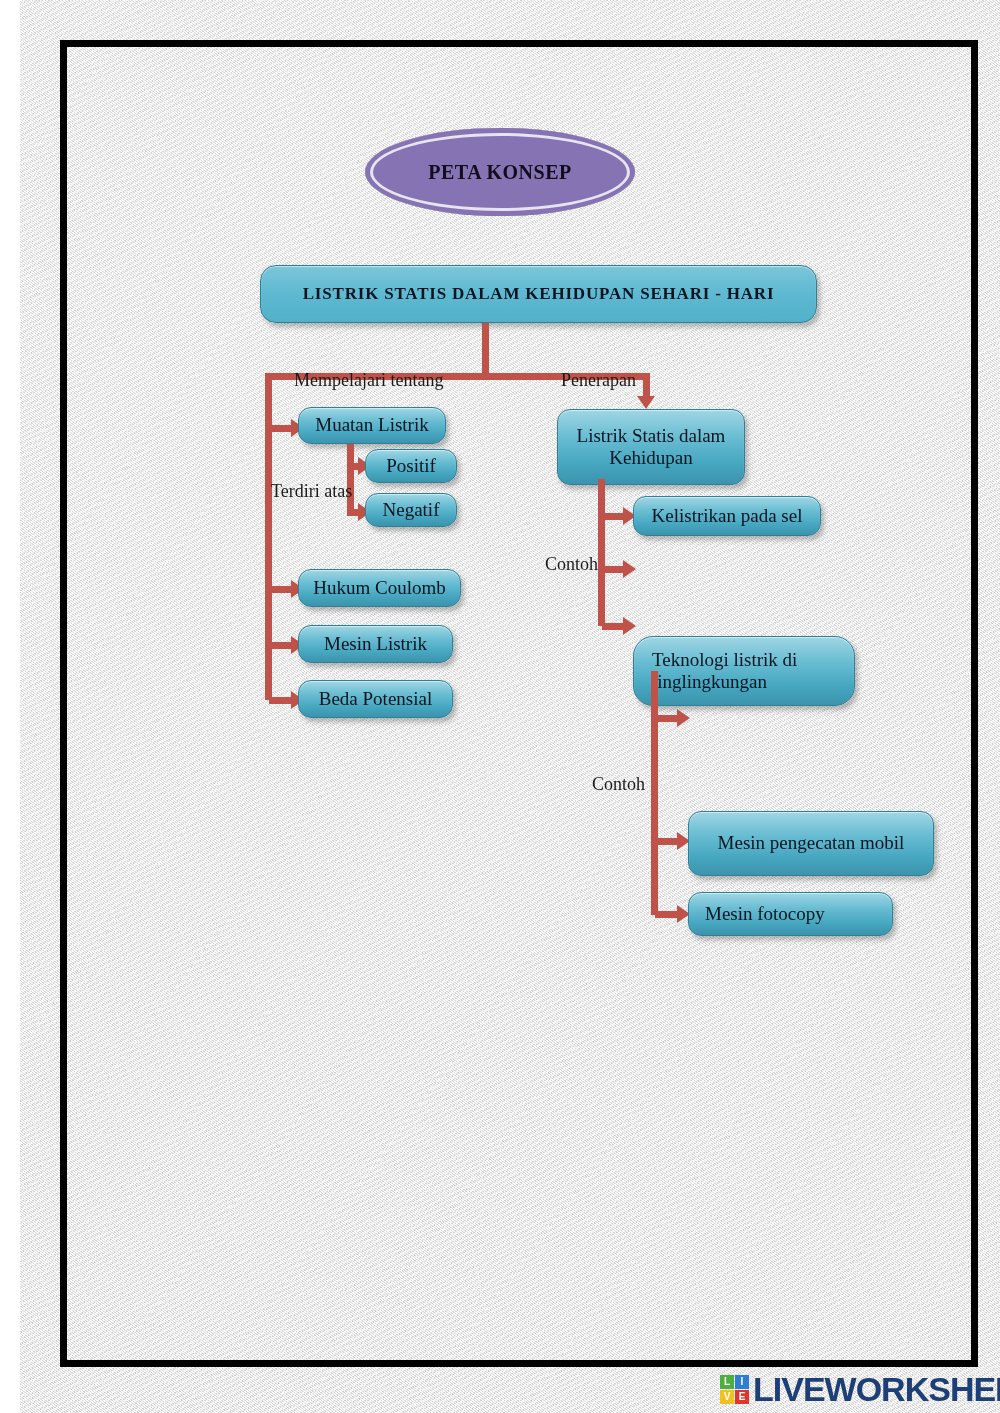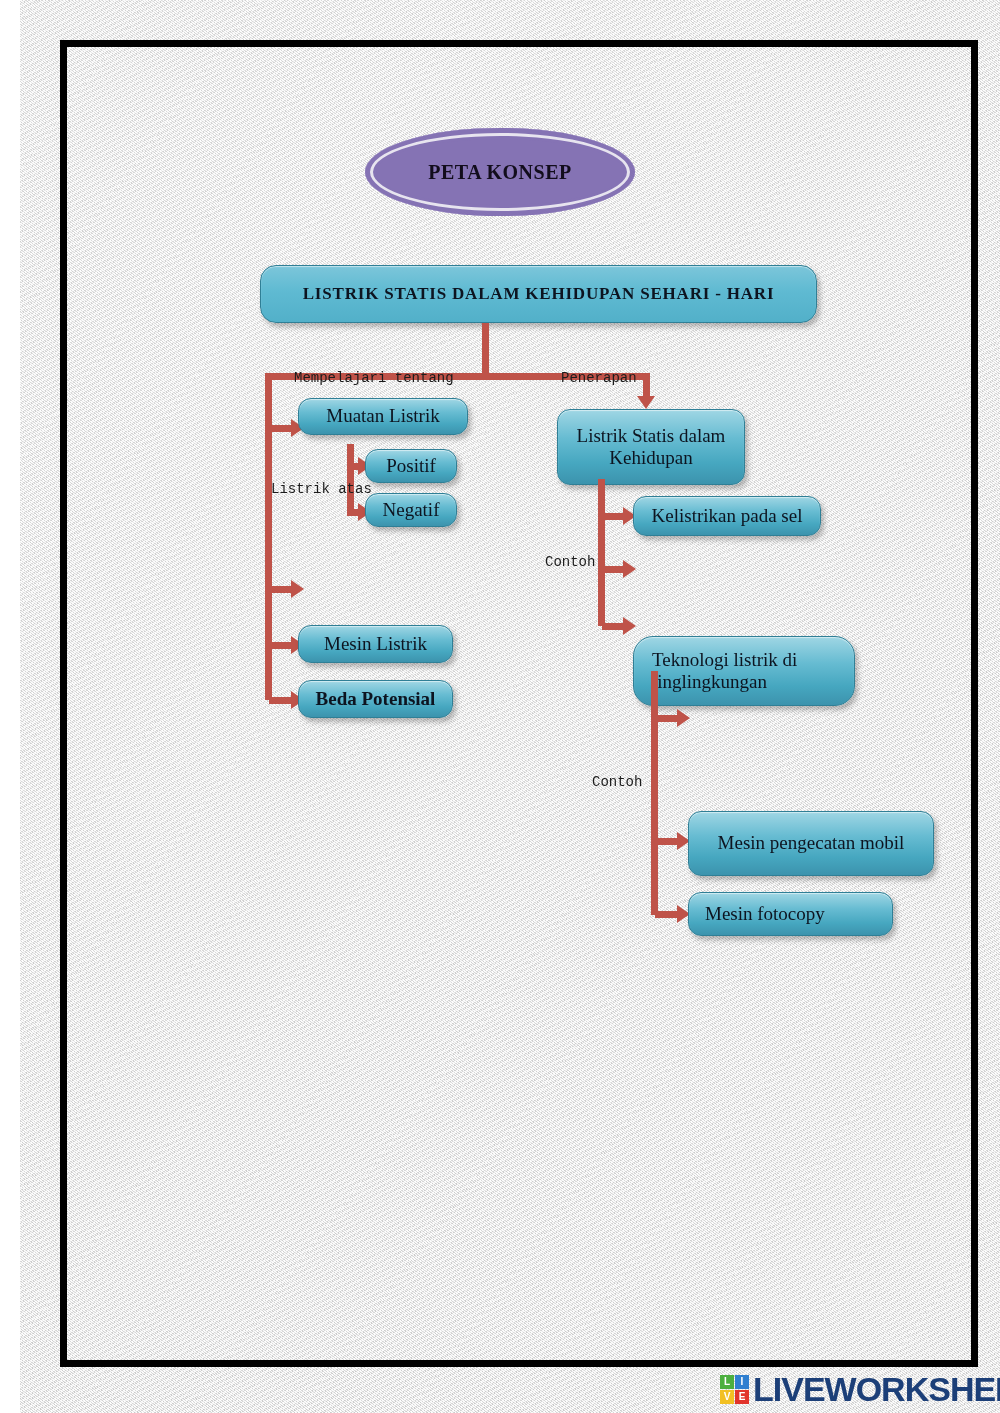--- a/index.html
+++ b/index.html
@@ -107,22 +107,22 @@
   .arrow-d {
     position: absolute;
     width: 0; height: 0;
     border-left: 9px solid transparent;
     border-right: 9px solid transparent;
     border-top: 13px solid #bf5349;
   }
 
   .edge-label {
     position: absolute;
-    font-family: Liberation Mono, monospace;
-    font-size: 14px;
+    font-family: Liberation Serif, serif;
+    font-size: 18px;
     color: #1b1b1b;
     white-space: nowrap;
   }
 
   
   .watermark {
     position: absolute;
     left: 700px;
     top: 1368px;
     display: flex;
@@ -171,51 +171,54 @@
   <div class="conn v" style="left:462px; top:323px; height:53px;"></div>
 
   <div class="conn h" style="left:245px; top:373px; width:385px;"></div>
 
   <div class="edge-label" style="left:274px; top:370px;">Mempelajari tentang</div>
 
   <div class="conn v" style="left:245px; top:373px; height:327px;"></div>
 
   <div class="conn h" style="left:249px; top:425px; width:27px;"></div>
   <div class="arrow-r" style="left:271px; top:419px;"></div>
-  <div class="node" style="left:278px; top:398px; width:170px; height:37px;">
+  <div class="node" style="left:278px; top:407px; width:148px; height:37px;">
     <span>Muatan Listrik</span>
   </div>
 
   <div class="conn v" style="left:327px; top:444px; height:72px;"></div>
-  <div class="edge-label" style="left:251px; top:481px;">Listrik atas</div>
+  <div class="edge-label" style="left:251px; top:481px;">Terdiri atas</div>
 
   <div class="conn h" style="left:331px; top:463px; width:14px;"></div>
   <div class="arrow-r" style="left:338px; top:457px;"></div>
   <div class="node" style="left:345px; top:449px; width:92px; height:34px;">
     <span>Positif</span>
   </div>
 
   <div class="conn h" style="left:331px; top:509px; width:14px;"></div>
   <div class="arrow-r" style="left:338px; top:503px;"></div>
   <div class="node" style="left:345px; top:493px; width:92px; height:34px;">
     <span>Negatif</span>
   </div>
 
   <div class="conn h" style="left:249px; top:586px; width:27px;"></div>
   <div class="arrow-r" style="left:271px; top:580px;"></div>
+  <div class="node" style="left:278px; top:569px; width:163px; height:38px;">
+    <span>Hukum Coulomb</span>
+  </div>
 
   <div class="conn h" style="left:249px; top:642px; width:27px;"></div>
   <div class="arrow-r" style="left:271px; top:636px;"></div>
   <div class="node" style="left:278px; top:625px; width:155px; height:38px;">
     <span>Mesin Listrik</span>
   </div>
 
   <div class="conn h" style="left:249px; top:697px; width:27px;"></div>
   <div class="arrow-r" style="left:271px; top:691px;"></div>
-  <div class="node" style="left:278px; top:680px; width:155px; height:38px;font-weight:bold;">
+  <div class="node" style="left:278px; top:680px; width:155px; height:38px;">
     <span>Beda Potensial</span>
   </div>
 
   <div class="edge-label" style="left:541px; top:370px;">Penerapan</div>
 
   <div class="conn v" style="left:623px; top:373px; height:28px;"></div>
   <div class="arrow-d" style="left:617px; top:396px;"></div>
 
   <div class="node" style="left:537px; top:409px; width:188px; height:76px;">
     <span>Listrik Statis dalam Kehidupan</span>

